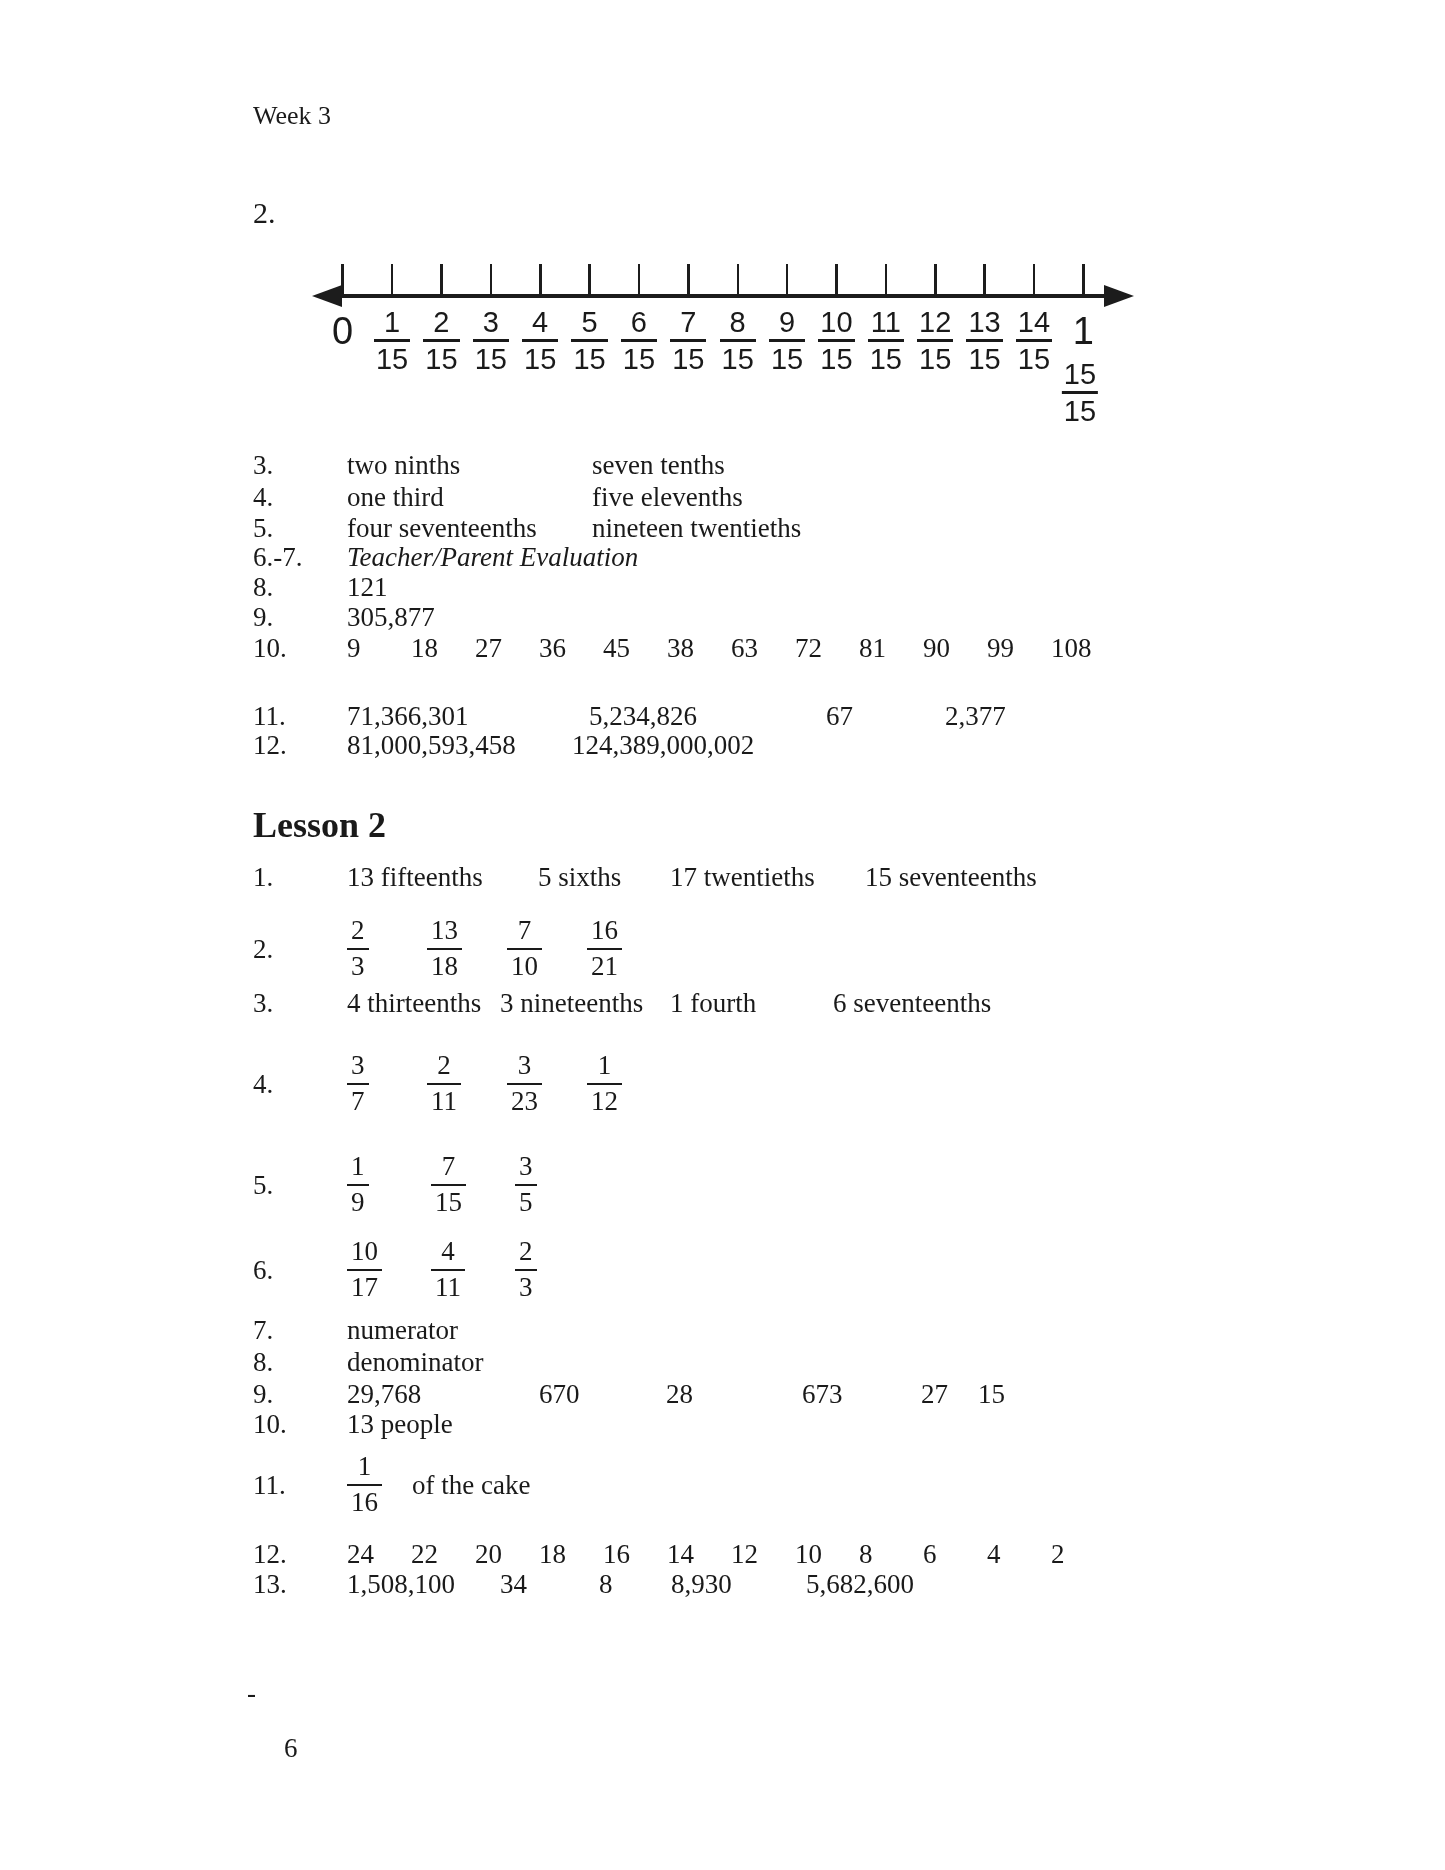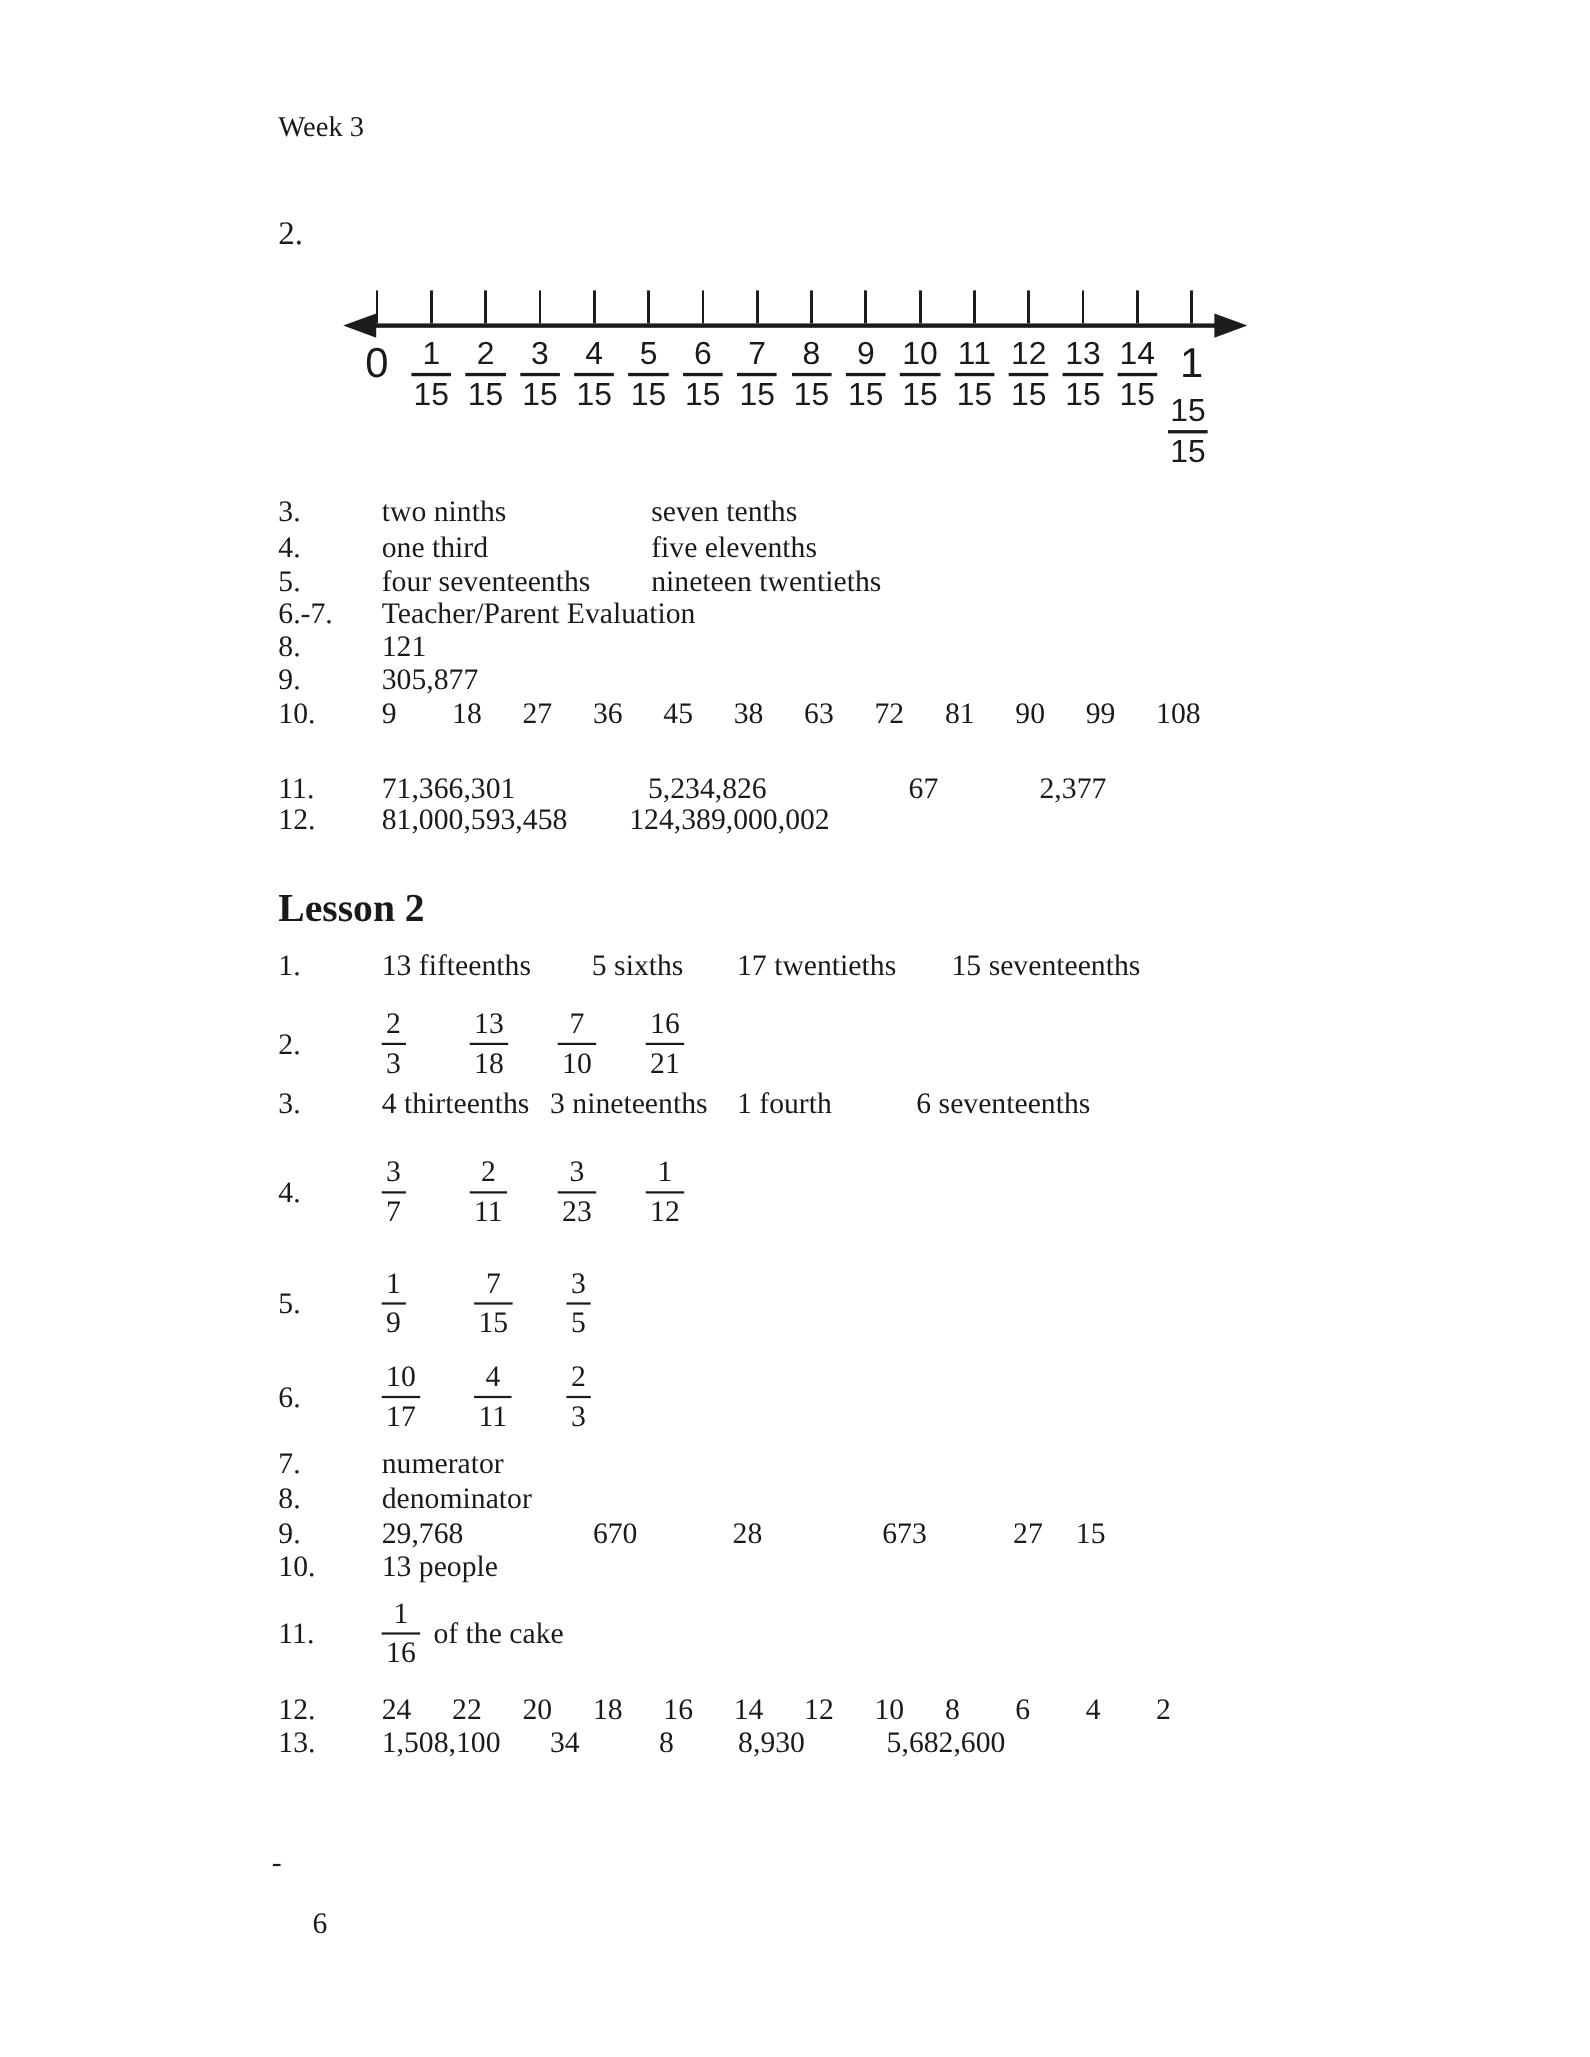--- a/index.html
+++ b/index.html
@@ -22,21 +22,21 @@
   .cell{flex:none;}
   .w245{width:245px}.w242{width:242px}.w237{width:237px}.w225{width:225px}
   .w195{width:195px}.w192{width:192px}.w191{width:191px}.w170{width:170px}
   .w163{width:163px}.w153{width:153px}.w136{width:136px}.w135{width:135px}
   .w132{width:132px}.w127{width:127px}.w119{width:119px}.w99{width:99px}
   .w72{width:72px}.w57{width:57px}
   .ncell{width:64px;flex:none;}
   .ncell2{width:65px;flex:none;}
   .fcell{width:80px;flex:none;}
   .fcellw{width:84px;flex:none;}
-  .it{}
+  .it{font-style:italic;}
   
   .frac{display:inline-block;text-align:center;line-height:1.1;vertical-align:middle;}
   .frac .fn{display:block;border-bottom:2.5px solid #1a1a1a;padding:0 4px 2px;}
   .frac .fd{display:block;padding:2px 4px 0;}
   
   .week-label{position:absolute;left:253px;top:101px;font-size:26px;}
   .item2-num{position:absolute;left:253px;top:196px;font-size:30px;}
   .lesson-heading{position:absolute;left:253px;top:804px;font-size:36px;font-weight:bold;}
   
   .numberline{
@@ -377,21 +377,21 @@
     <span class="rnum">10.</span>
     <span class="cell">13 people</span>
   </div>
 
   <div class="row vcenter" style="top:1452px">
     <span class="rnum">11.</span>
     <span class="frac">
       <span class="fn">1</span>
       <span class="fd">16</span>
     </span>
-    <span style="margin-left:12px">of the cake</span>
+    <span style="margin-left:30px">of the cake</span>
   </div>
 
   <div class="row" style="top:1538px">
     <span class="rnum">12.</span>
     <span class="ncell">24</span>
       <span class="ncell">22</span>
       <span class="ncell">20</span>
       <span class="ncell">18</span>
       <span class="ncell">16</span>
       <span class="ncell">14</span>

